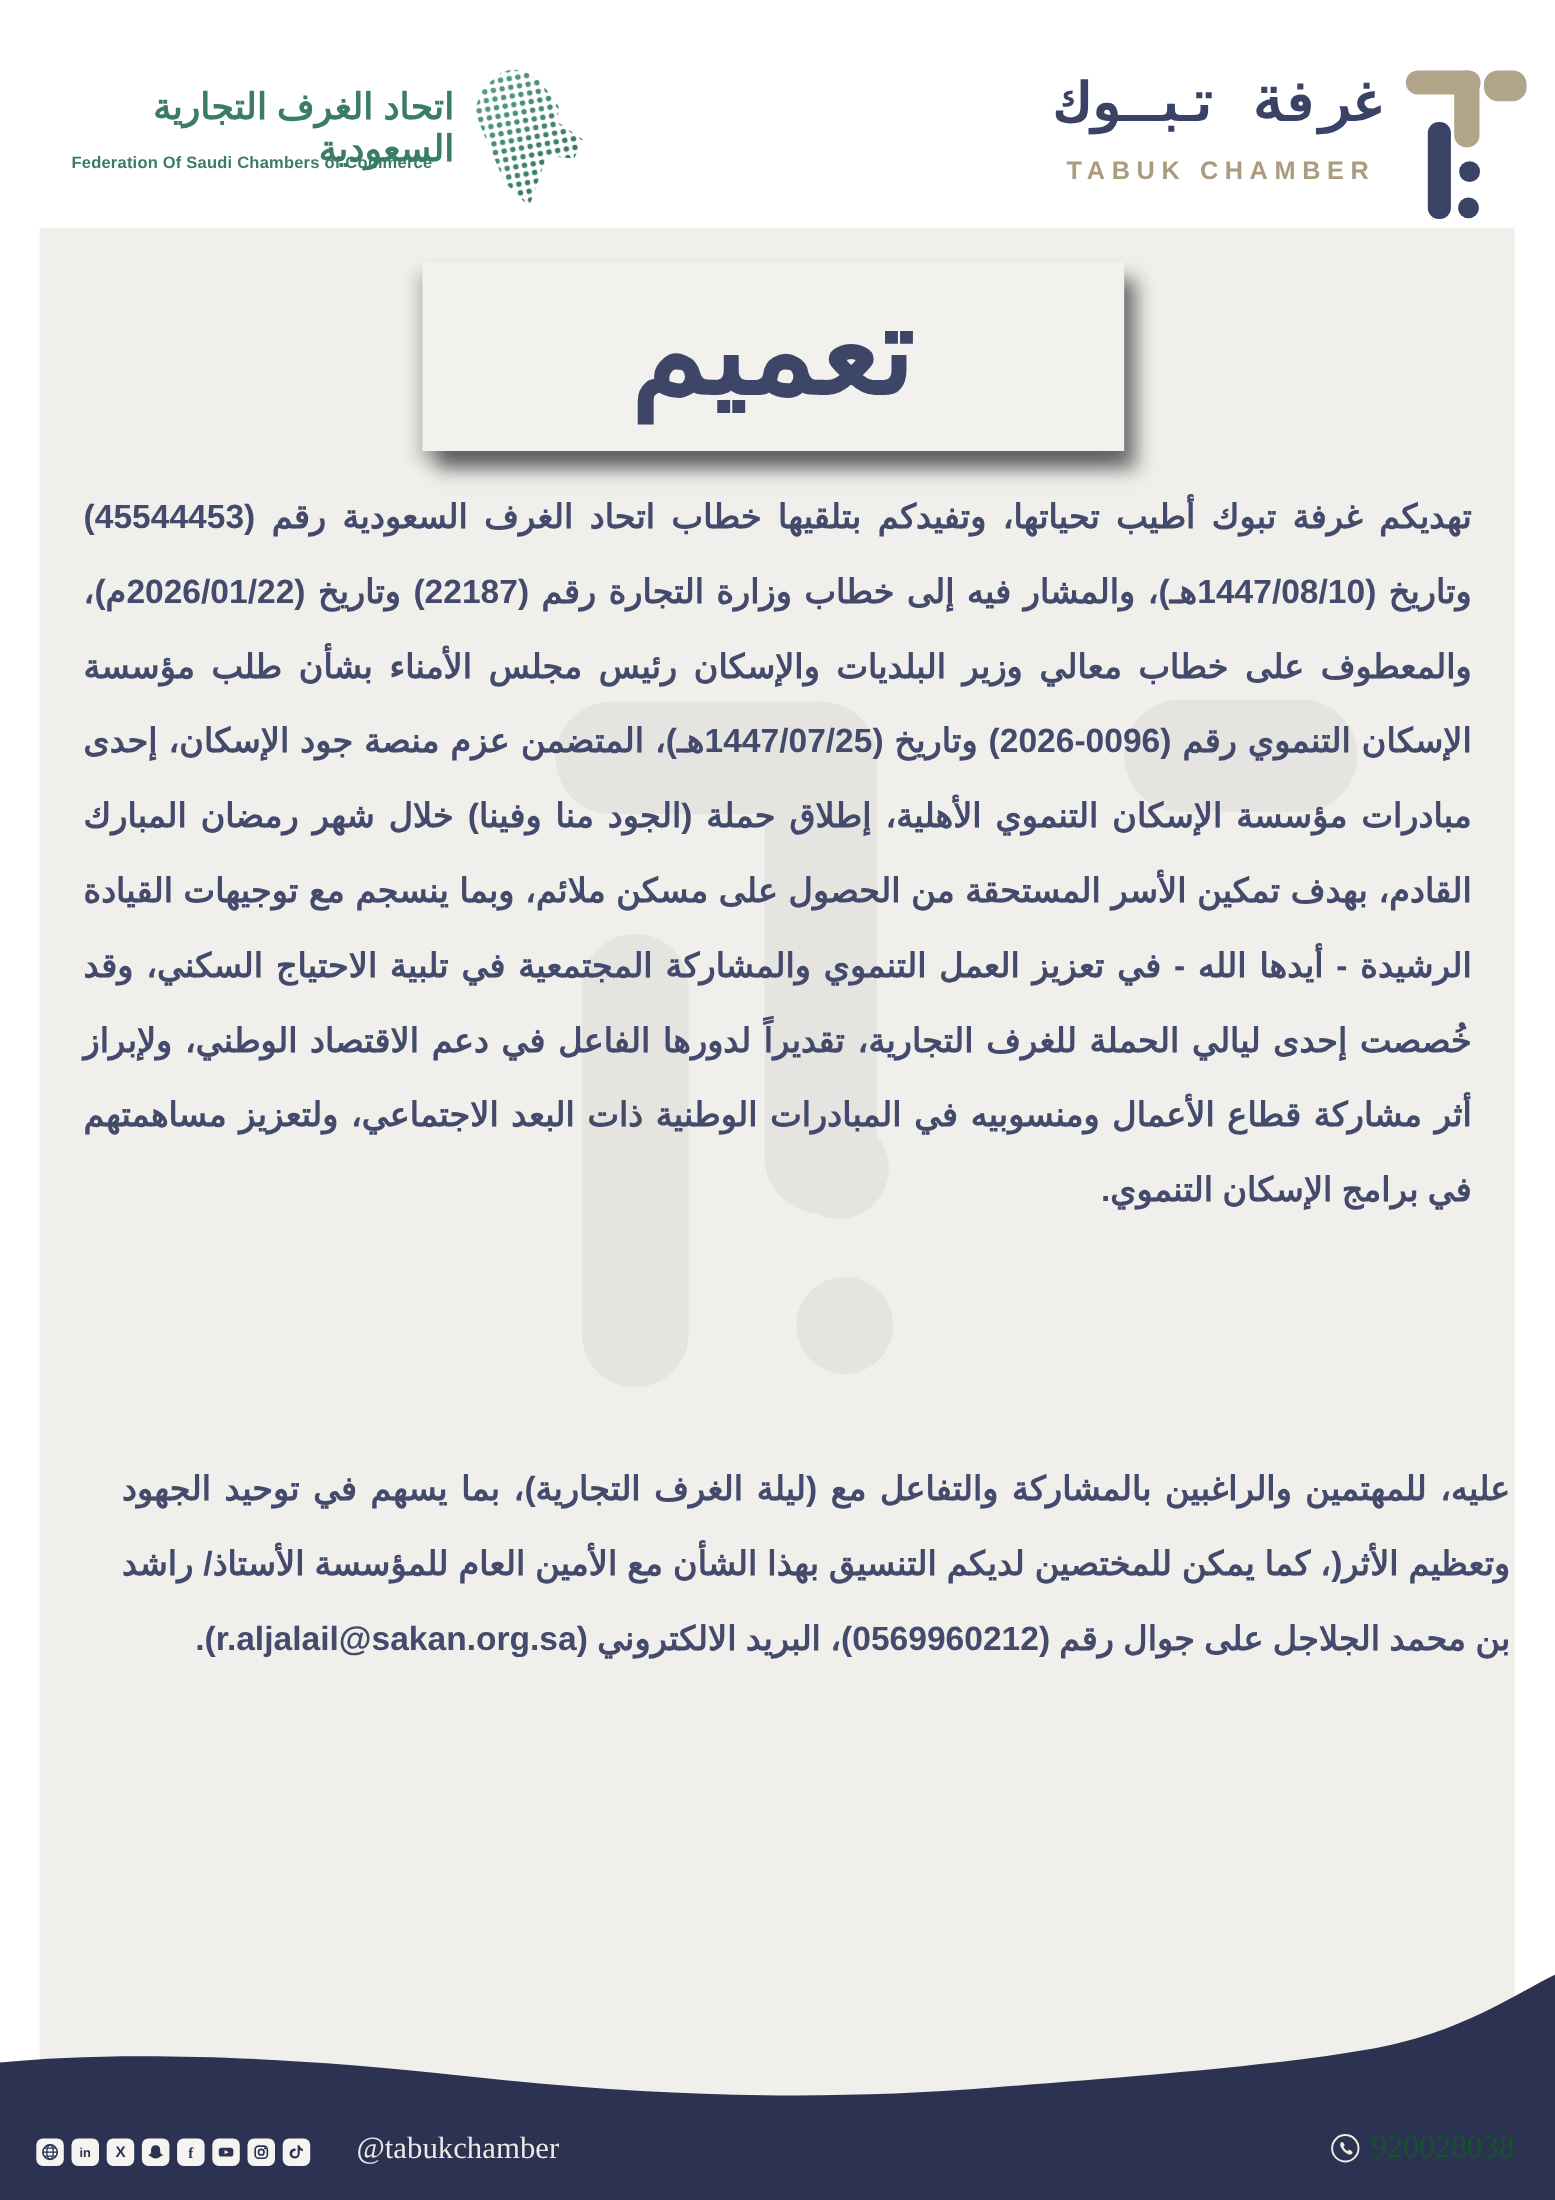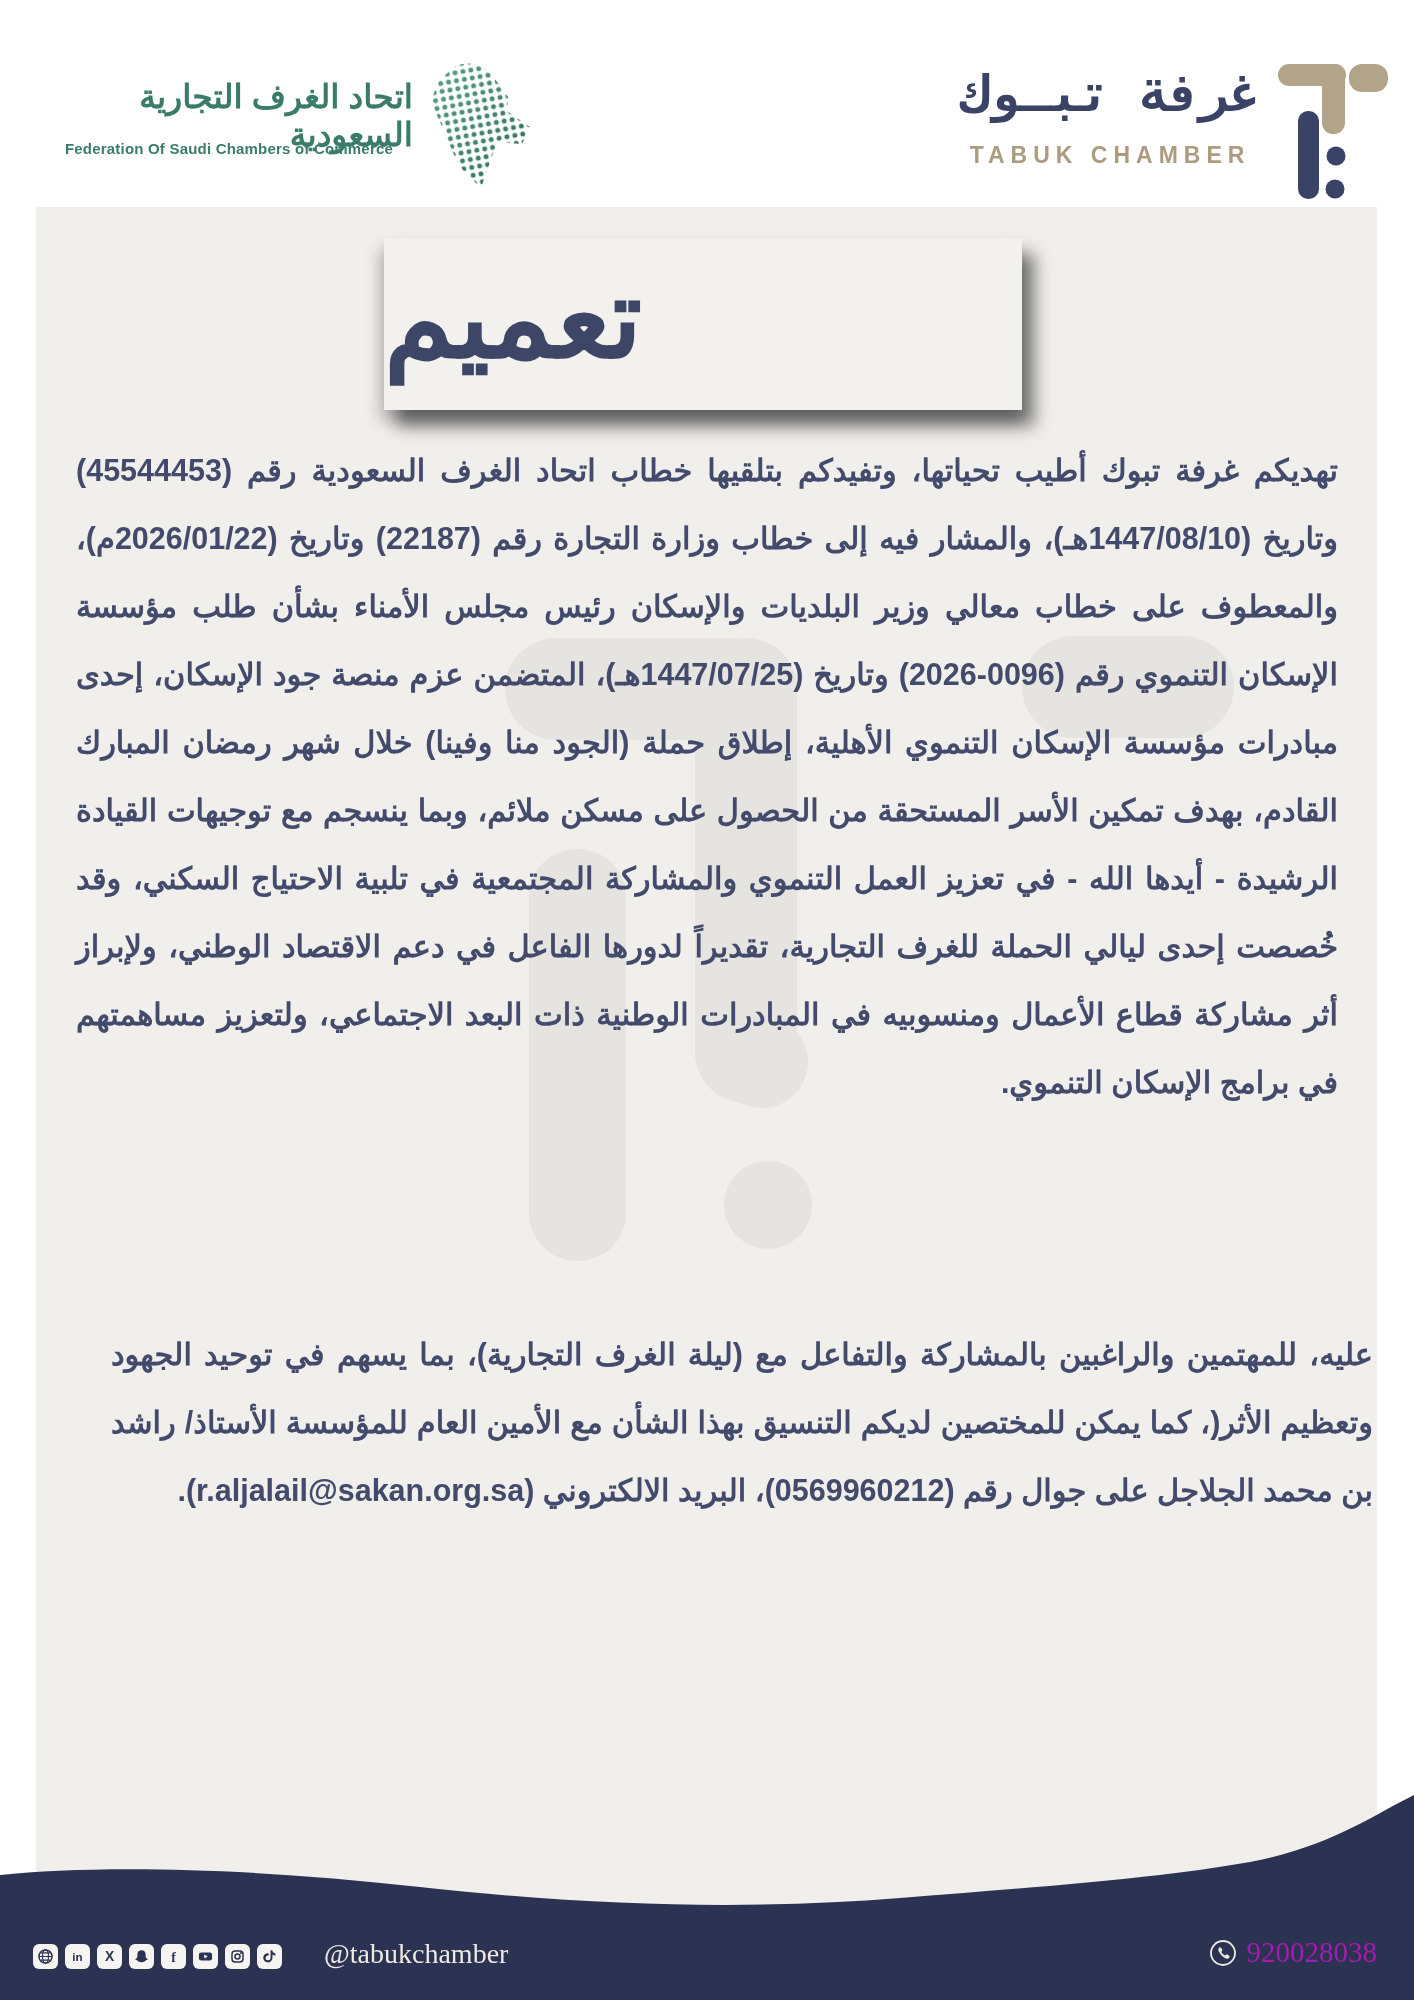--- a/index.html
+++ b/index.html
@@ -34,21 +34,21 @@
     position:absolute; left:0; top:84px; width:320px; text-align:center;
     font-size:23px; font-weight:600; color:#ab9c80; letter-spacing:6px;
   }
   .tabuk-mark{ position:absolute; left:322px; top:4px; }
 
   
   .title-box{
     position:absolute; left:384px; top:238px; width:638px; height:172px;
     background:#f2f1ee; z-index:2;
     box-shadow: 12px 16px 16px rgba(15,15,20,.55), -5px 10px 14px rgba(15,15,20,.22);
-    display:flex; align-items:center; justify-content:flex-start;
+    display:flex; align-items:center; justify-content:center;
   }
   .title-text{
     font-size:112px; font-weight:bold; color:#3e4668; direction:rtl;
     line-height:1; padding-bottom:10px;
   }
 
   
   .body-text{
     position:absolute; left:76px; width:1262px; z-index:2;
     direction:rtl; text-align:justify; color:#434a6b;
@@ -64,21 +64,21 @@
     width:25px; height:25px; border-radius:6px; background:#f6f4f0;
     display:inline-flex; align-items:center; justify-content:center;text-align:center;
   }
   .handle{
     position:absolute; left:324px; top:1938px; z-index:4;
     font-family:"Liberation Serif", serif; font-size:28px; color:#eceae3;
   }
   .phone{
     position:absolute; right:37px; top:1936px; z-index:4; display:flex;
     align-items:center; gap:9px; font-family:"Liberation Serif", serif;
-    font-size:29px; color:#a21caf;
+    font-size:29px; color:#14532d;
   }
 </style>
 </head>
 <body>
 
 <div class="page">
 
   <div class="content-bg"></div>
 
   <svg class="watermark" width="1414" height="2000" viewBox="0 0 1414 2000">

